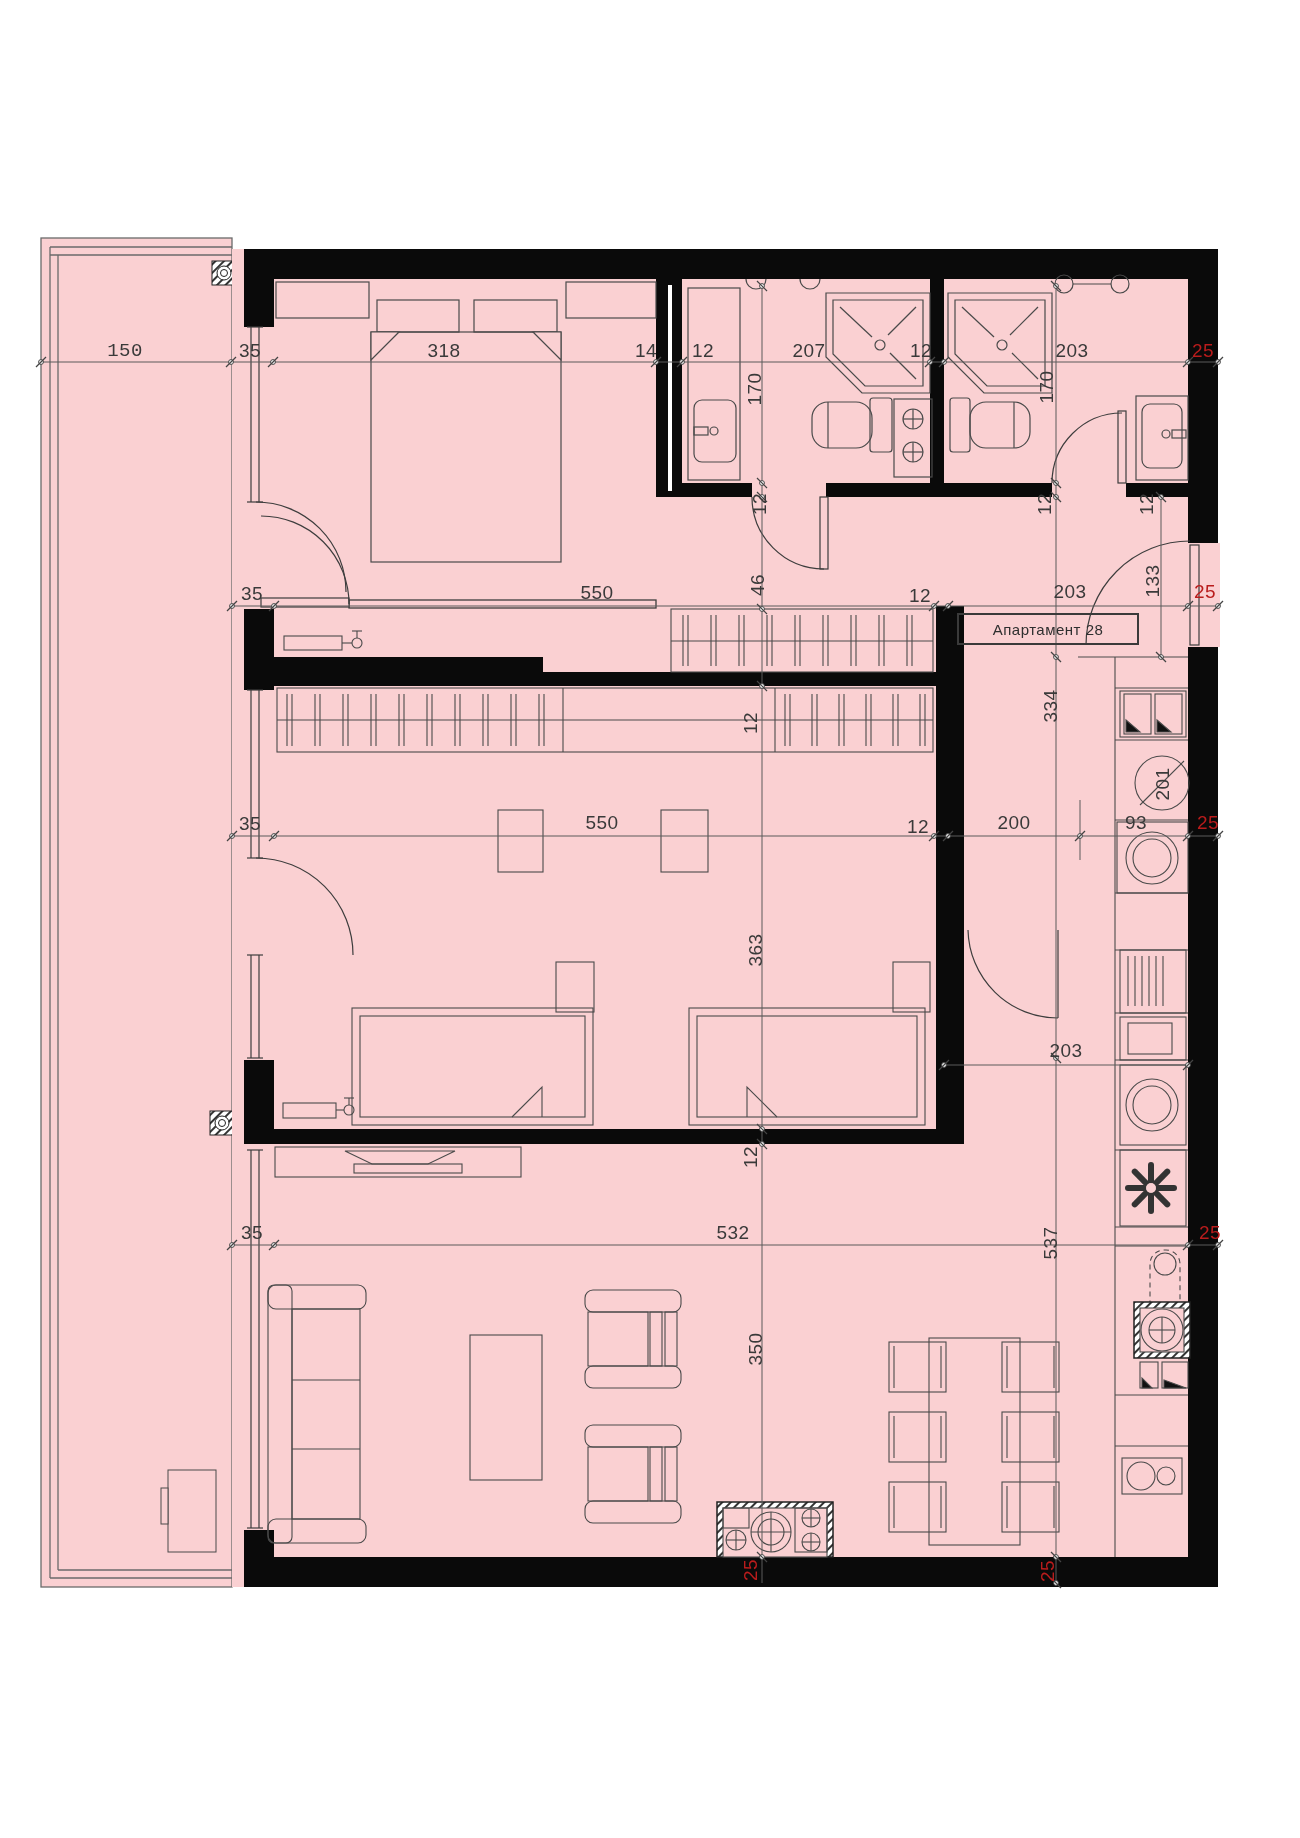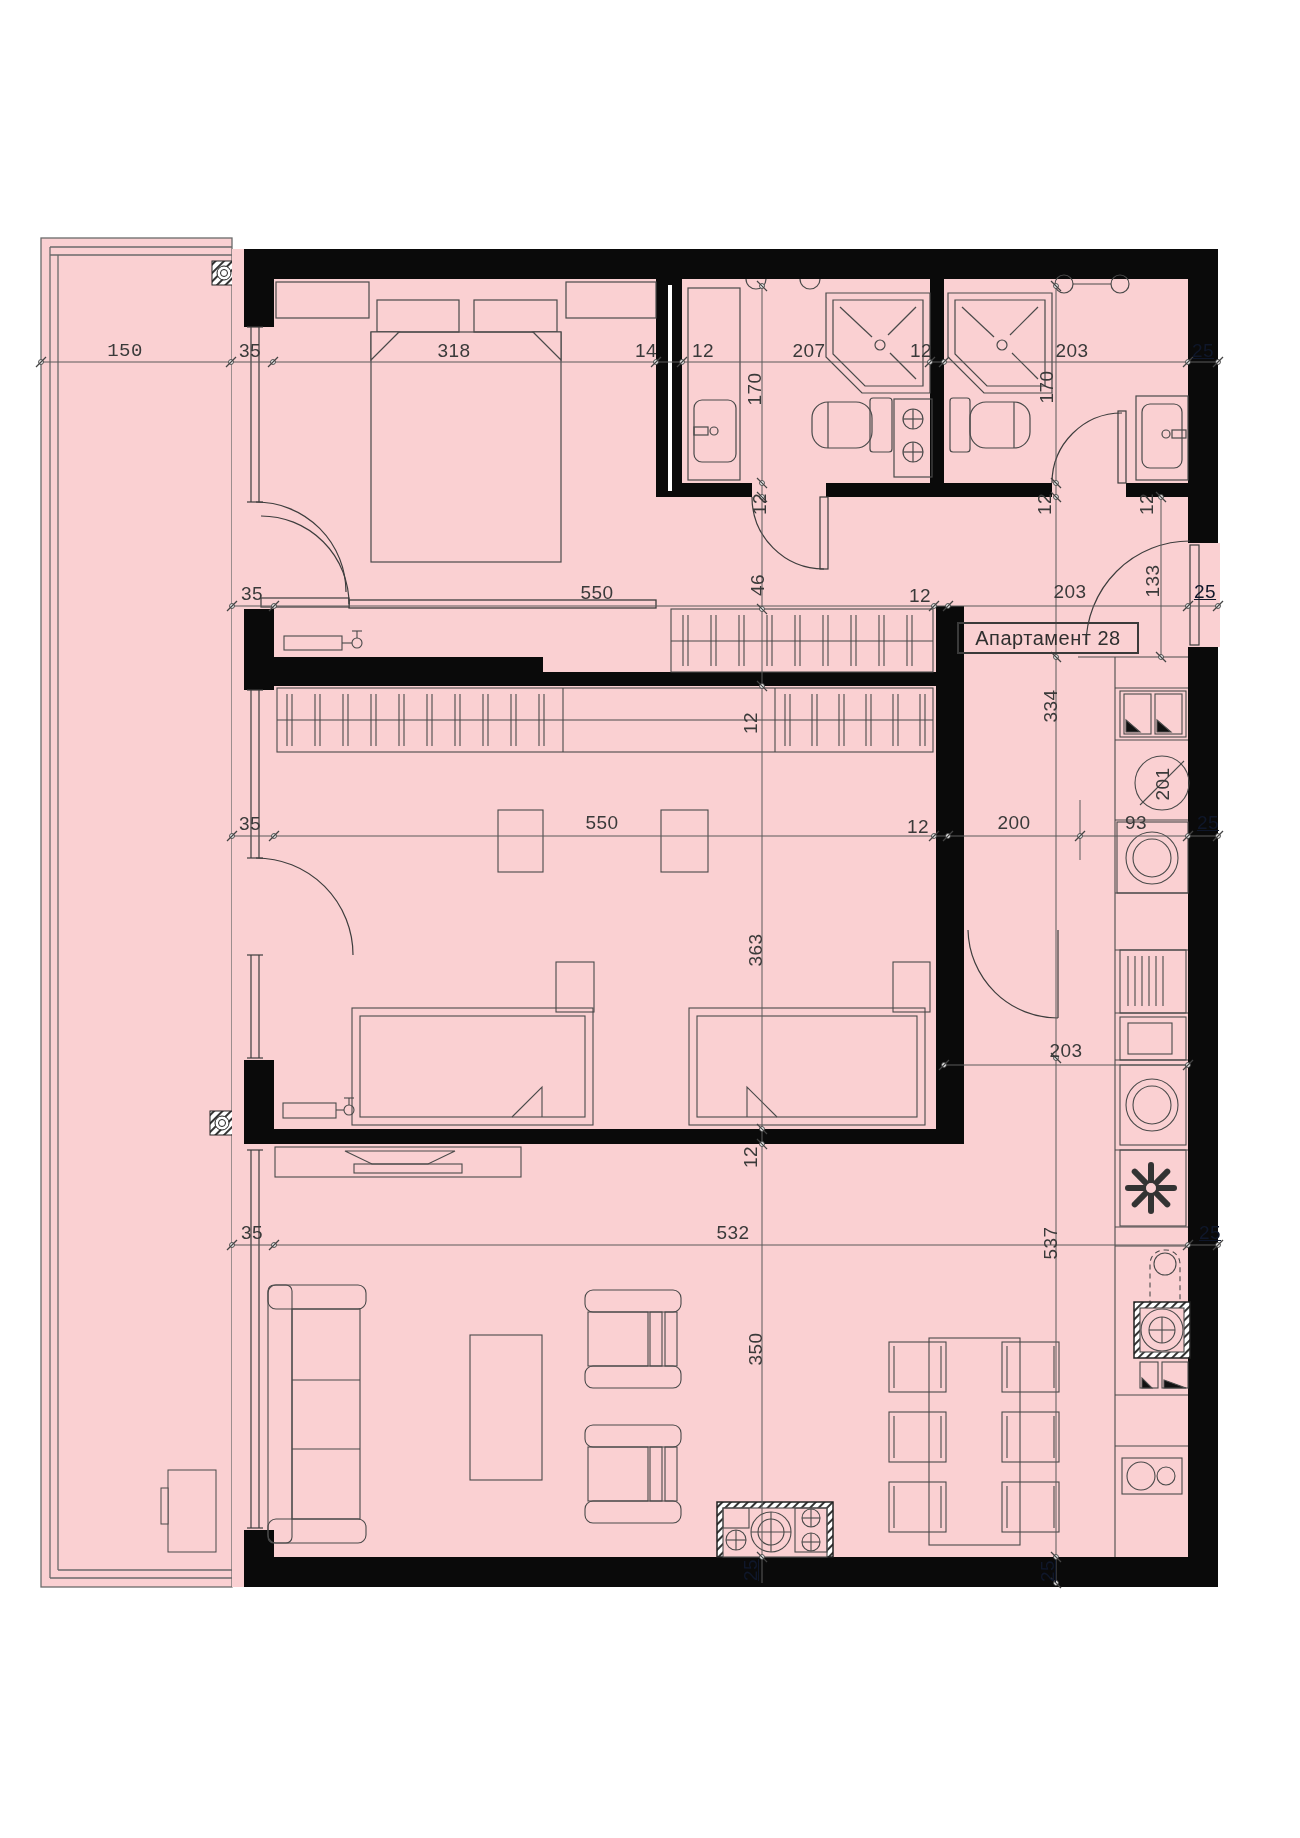--- a/index.html
+++ b/index.html
@@ -3,24 +3,24 @@
 <meta charset="utf-8">
 <style>
   html,body{margin:0;padding:0;background:#fff;}
   #page{position:relative;width:1300px;height:1838px;background:#fff;overflow:hidden;
         font-family:"Liberation Sans",sans-serif;}
   #plan-svg{position:absolute;left:0;top:0;}
   #dim-layer{position:absolute;left:0;top:0;width:100%;height:100%;pointer-events:none;}
   .dim{position:absolute;transform:translate(-50%,-50%);font-size:19px;color:#3a3a3a;
        letter-spacing:.5px;white-space:nowrap;}
   .dim.rot{transform:translate(-50%,-50%) rotate(-90deg);}
-  .dim.gray{color:#0f172a;text-decoration:underline;}
+  .dim.gray{color:#b91c1c;}
   #apt-box{position:absolute;left:957px;top:613px;width:178px;height:28px;
            border:2px solid #3a3a3a;background:transparent;display:flex;align-items:center;
-           justify-content:center;font-size:20px;color:#2f2f2f;letter-spacing:.5px;margin-top:9px;}
+           justify-content:center;font-size:15px;color:#2f2f2f;letter-spacing:.5px;}
 </style>
 </head>
 <body>
 
 <div id="page">
 
 <svg id="plan-svg" width="1300" height="1838" viewBox="0 0 1300 1838">
   <defs>
     <pattern id="hatch" width="6" height="6" patternUnits="userSpaceOnUse" patternTransform="rotate(45)">
       <rect width="6" height="6" fill="#fff"></rect>
@@ -564,21 +564,21 @@
         <circle cx="1161" cy="657" r="2.4" fill="#fff" stroke="#444" stroke-width="1"></circle>
         <line x1="1156" y1="652" x2="1166" y2="662" stroke="#444" stroke-width="1.2"></line>
       </g>
 </svg>
 
 <div id="apt-box">Апартамент 28</div>
 
 <div id="dim-layer">
       <span class="dim" style="left: 125px; top: 351px; font-family: Liberation Mono, monospace;">150</span>
       <span class="dim" style="left: 250px; top: 351px;">35</span>
-      <span class="dim" style="left: 454px; top: 351px;">318</span>
+      <span class="dim" style="left: 444px; top: 351px;">318</span>
       <span class="dim" style="left: 646px; top: 351px;">14</span>
       <span class="dim" style="left: 703px; top: 351px;">12</span>
       <span class="dim" style="left: 809px; top: 351px;">207</span>
       <span class="dim" style="left: 921px; top: 351px;">12</span>
       <span class="dim" style="left: 1072px; top: 351px;">203</span>
       <span class="dim gray" style="left: 1203px; top: 351px;">25</span>
       <span class="dim" style="left: 252px; top: 594px;">35</span>
       <span class="dim" style="left: 597px; top: 593px;">550</span>
       <span class="dim" style="left: 920px; top: 596px;">12</span>
       <span class="dim" style="left: 1070px; top: 592px;">203</span>

